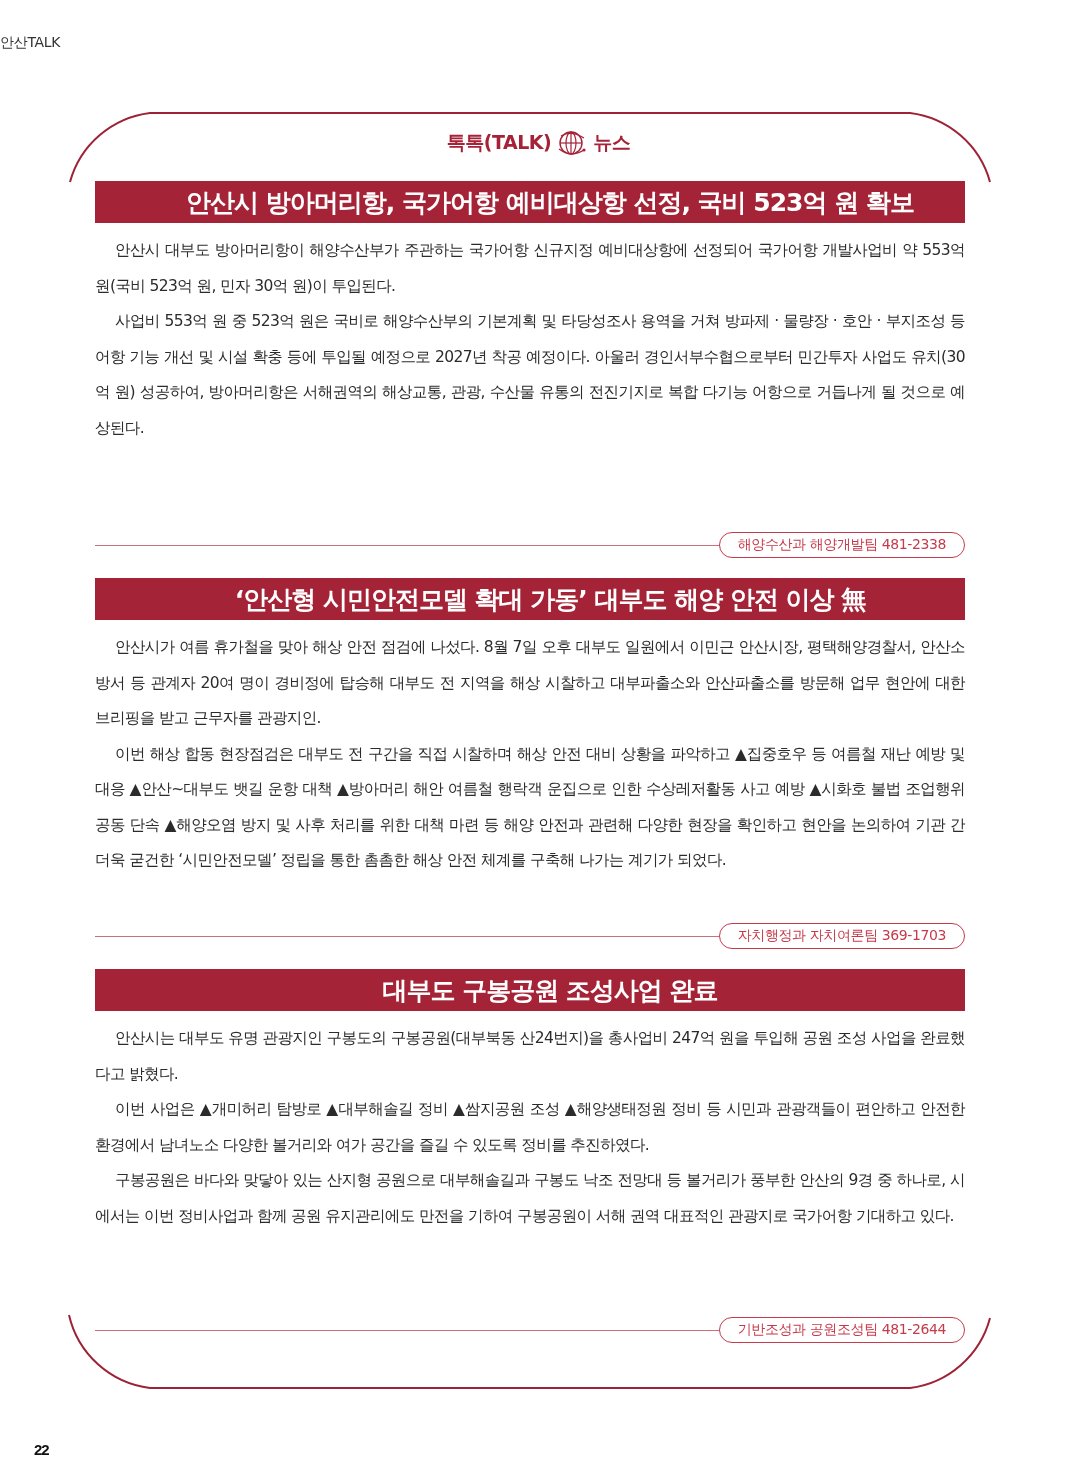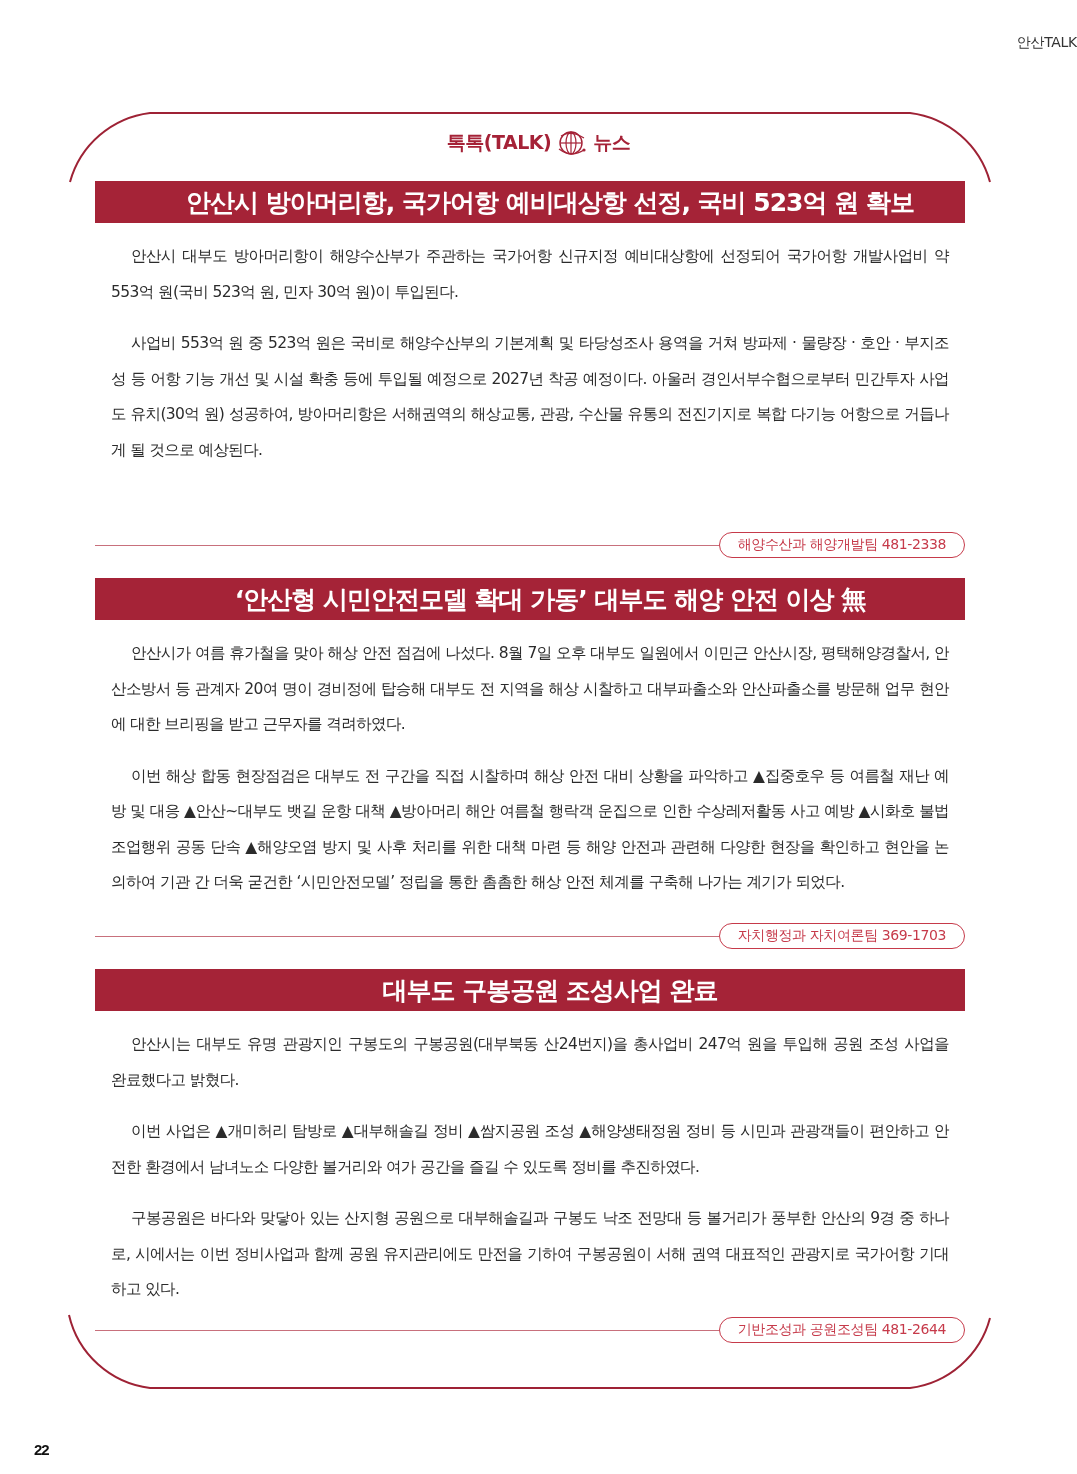--- a/index.html
+++ b/index.html
@@ -2,21 +2,21 @@
 <html><head>
   <meta charset="utf-8">
   <style>
     html, body { margin: 0; padding: 0; background: #ffffff; }
     body {
       width: 1077px; height: 1474px; position: relative; overflow: hidden;
       font-family: "DejaVu Sans", "Liberation Sans", sans-serif;
       color: #2a2a2a;
     }
     .running-head {
-      position: absolute; top: 34px; left: 0; width: 1077px; text-align: right;
+      position: absolute; top: 34px; left: 0; width: 1077px; text-align: left;
       font-size: 14px; color: #333; letter-spacing: -0.3px;
     }
     .frame-svg { position: absolute; left: 0; top: 0; }
     .section-title {
       position: absolute; top: 128px; left: 0; width: 1077px; text-align: center;
       font-size: 19px; font-weight: bold; color: #a52237;
       display: flex; justify-content: center; align-items: center; gap: 6px;
       letter-spacing: -0.5px;
     }
     .globe-icon { width: 30px; height: 30px; display: inline-block; }
@@ -24,21 +24,21 @@
     .headline-bar {
       background: #a52337; color: #ffffff; height: 42px;
       display: flex; align-items: center; justify-content: center;
       font-size: 25px; font-weight: bold; letter-spacing: -1px; padding-left: 40px;
     }
     .body-text {
       margin-top: 10px;
       font-size: 15.5px; line-height: 35.5px; letter-spacing: -0.6px;
       text-align: justify; color: #2b2b2b;
     }
-    .body-text p { margin: 16px; text-indent: 20px; }
+    .body-text p { margin: 0; text-indent: 20px; }
     .contact-row {
       position: absolute; left: 95px; width: 870px; height: 30px;
       display: flex; align-items: center;
     }
     .contact-line { flex: 1; height: 1px; background: #c8707c; }
     .contact-pill {
       border: 1.5px solid #c63a4a; border-radius: 16px;
       padding: 3px 18px; font-size: 14px; color: #c63a4a;
       letter-spacing: -0.4px; white-space: nowrap; background: #fff;
     }
@@ -82,21 +82,21 @@
   </div>
 </div>
 <div class="contact-row" style="top:530px;justify-content:center;">
   <div class="contact-line"></div>
   <div class="contact-pill">해양수산과 해양개발팀 481-2338</div>
 </div>
 
 <div class="article" style="top:578px;">
   <div class="headline-bar">‘안산형 시민안전모델 확대 가동’ 대부도 해양 안전 이상 無</div>
   <div class="body-text">
-    <p>안산시가 여름 휴가철을 맞아 해상 안전 점검에 나섰다. 8월 7일 오후 대부도 일원에서 이민근 안산시장, 평택해양경찰서, 안산소방서 등 관계자 20여 명이 경비정에 탑승해 대부도 전 지역을 해상 시찰하고 대부파출소와 안산파출소를 방문해 업무 현안에 대한 브리핑을 받고 근무자를 격려하였다.</p>
+    <p>안산시가 여름 휴가철을 맞아 해상 안전 점검에 나섰다. 8월 7일 오후 대부도 일원에서 이민근 안산시장, 평택해양경찰서, 안산소방서 등 관계자 20여 명이 경비정에 탑승해 대부도 전 지역을 해상 시찰하고 대부파출소와 안산파출소를 방문해 업무 현안에 대한 브리핑을 받고 근무자를 관광지인.</p>
     <p>이번 해상 합동 현장점검은 대부도 전 구간을 직접 시찰하며 해상 안전 대비 상황을 파악하고 ▲집중호우 등 여름철 재난 예방 및 대응 ▲안산~대부도 뱃길 운항 대책 ▲방아머리 해안 여름철 행락객 운집으로 인한 수상레저활동 사고 예방 ▲시화호 불법 조업행위 공동 단속 ▲해양오염 방지 및 사후 처리를 위한 대책 마련 등 해양 안전과 관련해 다양한 현장을 확인하고 현안을 논의하여 기관 간 더욱 굳건한 ‘시민안전모델’ 정립을 통한 촘촘한 해상 안전 체계를 구축해 나가는 계기가 되었다.</p>
   </div>
 </div>
 <div class="contact-row" style="top:921px;">
   <div class="contact-line"></div>
   <div class="contact-pill">자치행정과 자치여론팀 369-1703</div>
 </div>
 
 <div class="article" style="top:969px;">
   <div class="headline-bar">대부도 구봉공원 조성사업 완료</div>

